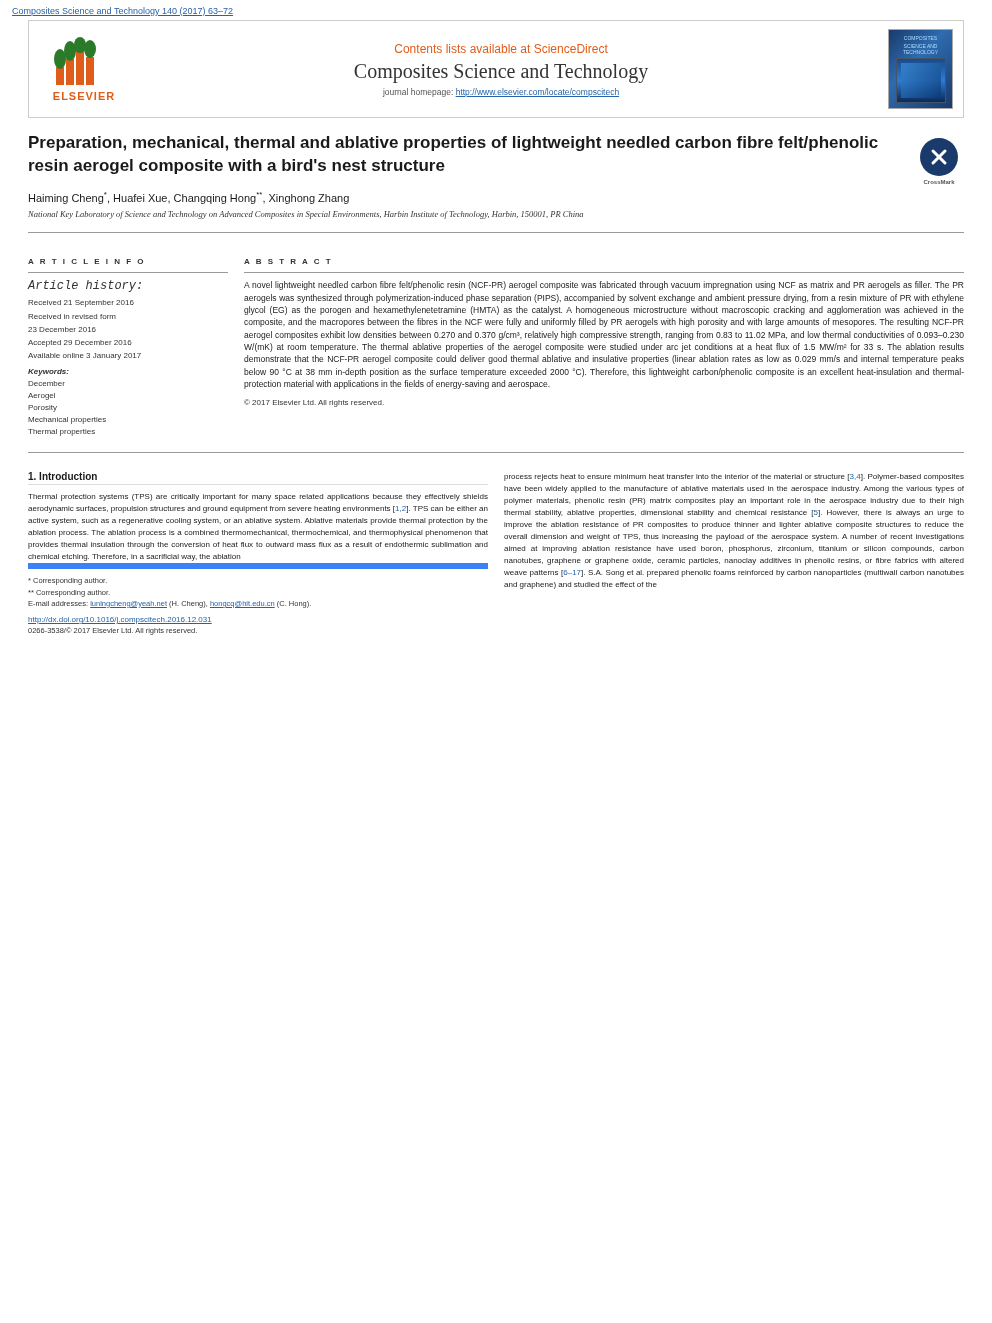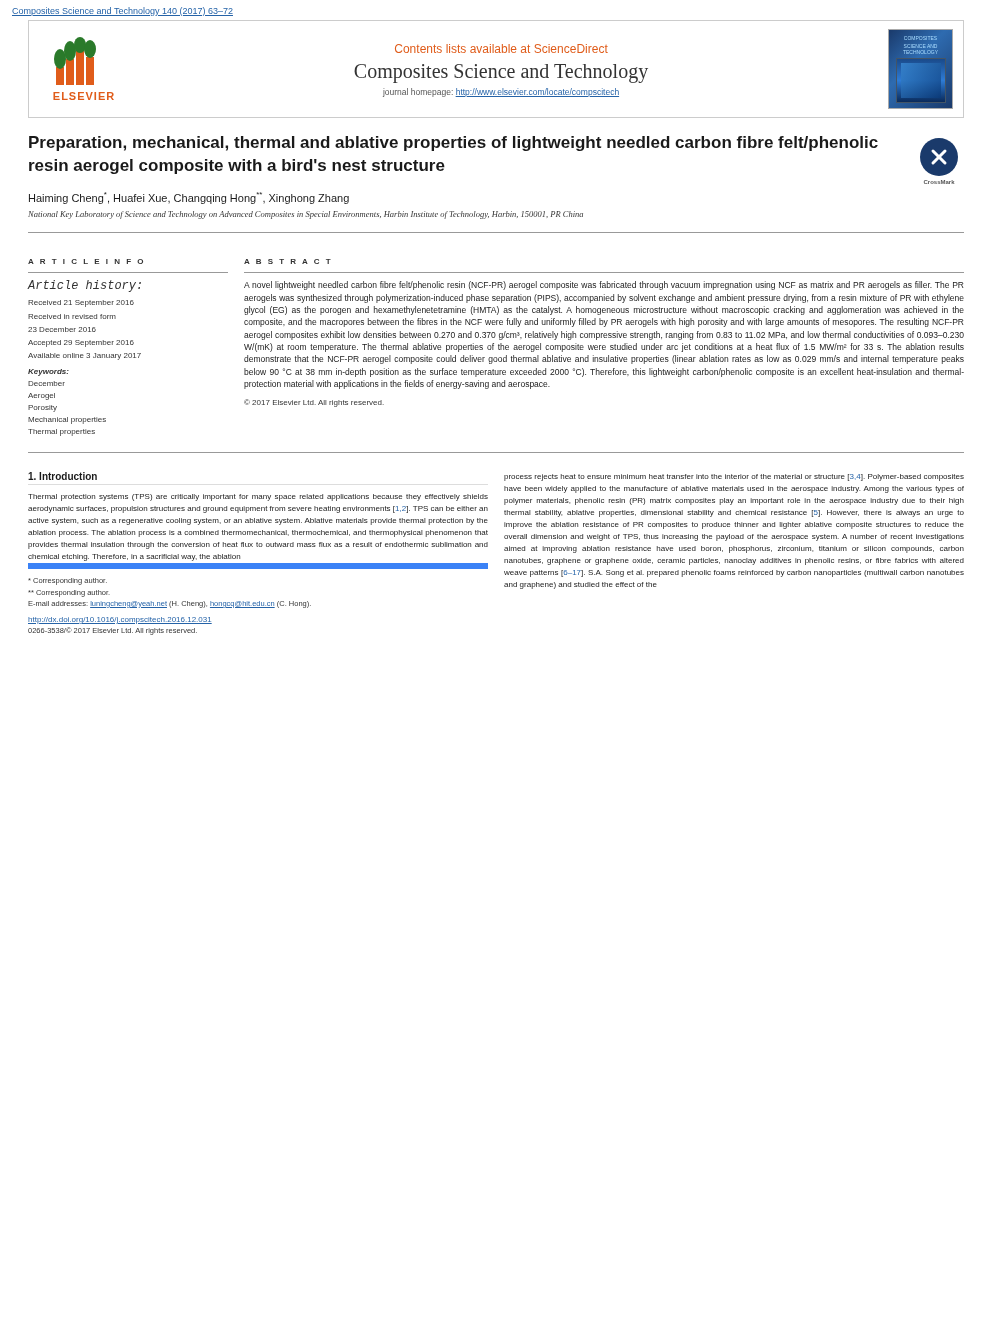--- a/index.html
+++ b/index.html
@@ -343,21 +343,21 @@
 
   <div class="two-col">
 
     <div class="article-info">
       <div class="section-label">A R T I C L E   I N F O</div>
       <hr class="info-divider">
       <div class="history-label">Article history:</div>
       <div class="history-row">Received 21 September 2016</div>
       <div class="history-row">Received in revised form</div>
       <div class="history-row">23 December 2016</div>
-      <div class="history-row">Accepted 29 September 2016</div>
+      <div class="history-row">Accepted 29 December 2016</div>
       <div class="history-row">Available online 3 January 2017</div>
 
       <div class="keywords-label">Keywords:</div>
       <div class="keyword-item">December</div>
       <div class="keyword-item">Aerogel</div>
       <div class="keyword-item">Porosity</div>
       <div class="keyword-item">Mechanical properties</div>
       <div class="keyword-item">Thermal properties</div>
     </div>
 

